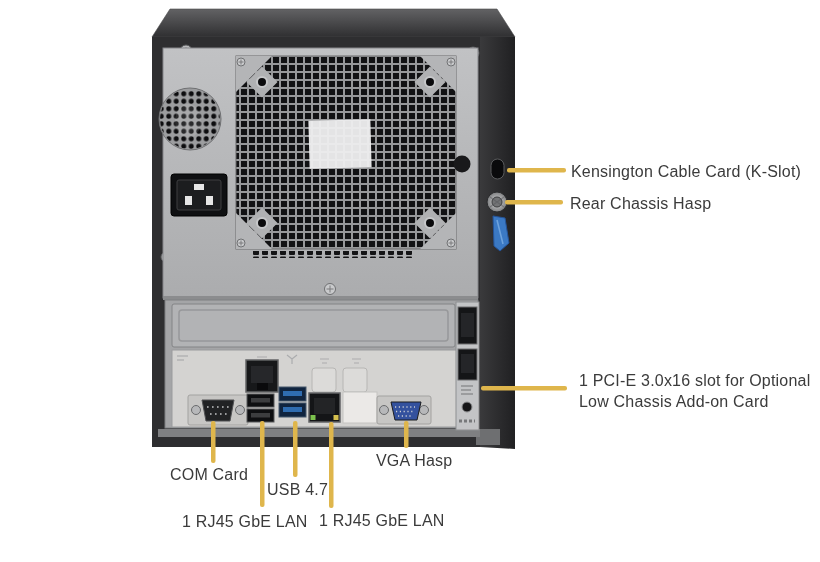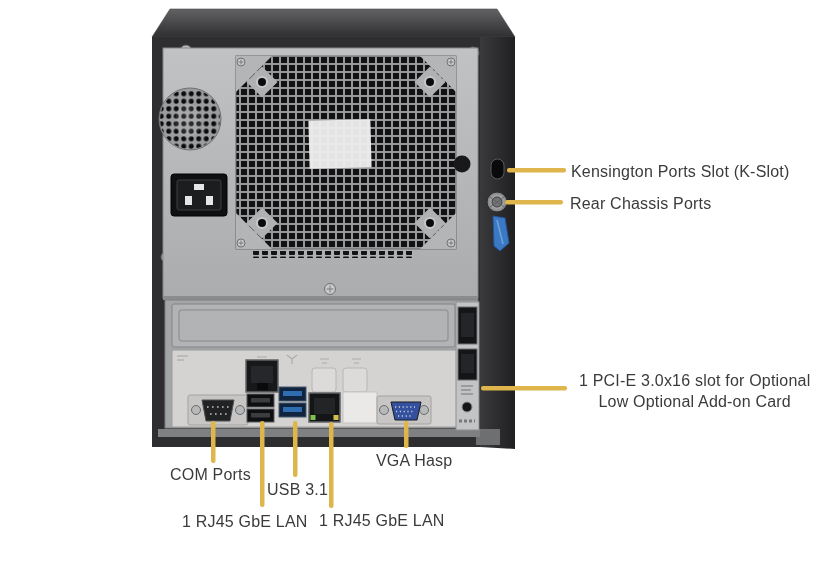--- a/index.html
+++ b/index.html
@@ -5,21 +5,21 @@
   html,body{margin:0;padding:0;background:#ffffff;}
   .stage{
     position:relative;width:820px;height:562px;background:#ffffff;
     font-family:"Liberation Sans",sans-serif;overflow:hidden;
   }
   .stage svg{position:absolute;left:0;top:0;}
   .lbl{
     position:absolute;font-size:16px;line-height:20px;color:#3b3b3b;
     white-space:nowrap;letter-spacing:0.2px;
   }
-  .lbl.two div{line-height:21px;text-align:center;}
+  .lbl.two div{line-height:21px;}
 </style>
 </head>
 <body>
 
 <div class="stage">
 
 <svg width="820" height="562" viewBox="0 0 820 562">
   <defs>
     <linearGradient id="gTop" x1="0" y1="0" x2="0" y2="1">
       <stop offset="0" stop-color="#626264"></stop>
@@ -224,27 +224,27 @@
     <rect x="505" y="200" width="58" height="4.5" rx="2" fill="#dfb64c"></rect>
     <rect x="481" y="386" width="86" height="4.5" rx="2" fill="#dfb64c"></rect>
     <rect x="211" y="421" width="4.5" height="42" rx="2" fill="#dfb64c"></rect>
     <rect x="260" y="421" width="4.5" height="86" rx="2" fill="#dfb64c"></rect>
     <rect x="293" y="421" width="4.5" height="56" rx="2" fill="#dfb64c"></rect>
     <rect x="329" y="422" width="4.5" height="86" rx="2" fill="#dfb64c"></rect>
     <rect x="404" y="421" width="4.5" height="27" rx="2" fill="#dfb64c"></rect>
   </g>
 </svg>
 
-<div class="lbl" style="left:571px;top:162px">Kensington Ports Slot (K-Slot)</div>
-<div class="lbl" style="left:570px;top:194px">Rear Chassis Ports</div>
+<div class="lbl" style="left:571px;top:162px">Kensington Cable Card (K-Slot)</div>
+<div class="lbl" style="left:570px;top:194px">Rear Chassis Hasp</div>
 <div class="lbl two" style="left:579px;top:370px">
   <div>1 PCI-E 3.0x16 slot for Optional</div>
-  <div>Low Optional Add-on Card</div>
+  <div>Low Chassis Add-on Card</div>
 </div>
 <div class="lbl" style="left:376px;top:451px">VGA Hasp</div>
-<div class="lbl" style="left:170px;top:465px">COM Ports</div>
-<div class="lbl" style="left:267px;top:480px">USB 3.1</div>
+<div class="lbl" style="left:170px;top:465px">COM Card</div>
+<div class="lbl" style="left:267px;top:480px">USB 4.7</div>
 <div class="lbl two" style="left:182px;top:511px">
   <div>1 RJ45 GbE LAN</div>
 </div>
 <div class="lbl" style="left:319px;top:511px">1 RJ45 GbE LAN</div>
 
 </div>
 
 </body></html>

